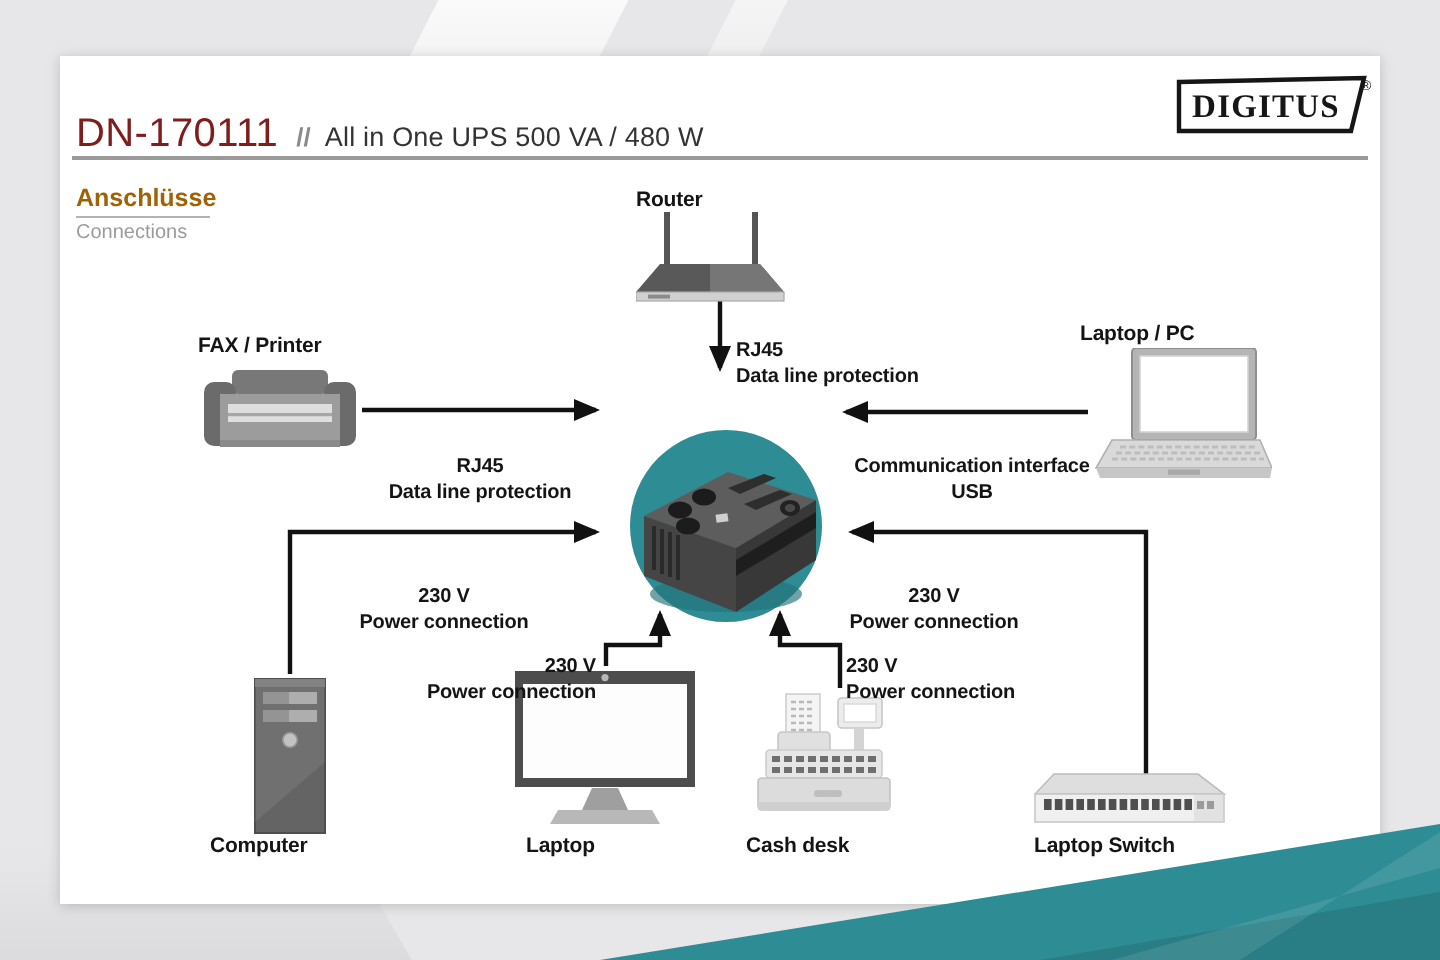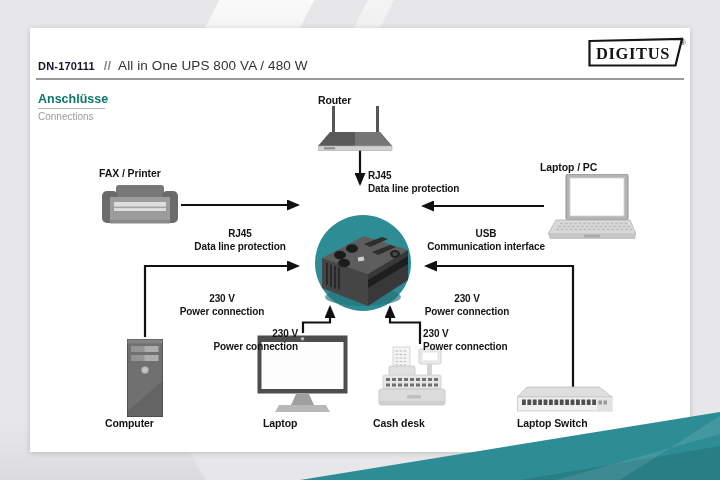--- a/index.html
+++ b/index.html
@@ -17,28 +17,28 @@
   .streak.s2{top:0;left:345px;width:26px;height:90px;transform:skewX(-27deg);
     background:linear-gradient(rgba(255,255,255,.55),rgba(255,255,255,0));}
   .streak.s3{bottom:0;left:-30px;width:220px;height:55px;transform:skewX(30deg);
     background:linear-gradient(rgba(0,0,0,0),rgba(0,0,0,.05));}
   .card{position:absolute;left:30px;top:28px;width:660px;height:424px;background:#ffffff;
     box-shadow:0 1px 6px rgba(0,0,0,.18);}
   .teal-wedge{position:absolute;left:0;bottom:0;width:720px;height:80px;}
 
   
   .model-line{position:absolute;left:38px;top:56px;white-space:nowrap;}
-  .model-line .model{color:#0f172a;font-weight:bold;font-size:11px;letter-spacing:.2px;}
+  .model-line .model{color:#7f1d1d;font-weight:normal;font-size:20px;letter-spacing:.2px;}
   .model-line .sep{color:#8a8a8a;font-weight:bold;font-size:13px;margin:0 7px 0 9px;}
   .model-line .product{color:#333333;font-size:13.5px;letter-spacing:.1px;}
   .header-rule{position:absolute;left:36px;top:78px;width:648px;height:2px;background:#9a9a9a;}
   .logo{position:absolute;left:588px;top:37px;width:100px;height:31px;}
 
   
-  .sec-de{position:absolute;left:38px;top:92px;font-size:12.5px;font-weight:bold;color:#0f766e;}
+  .sec-de{position:absolute;left:38px;top:92px;font-size:12.5px;font-weight:bold;color:#a16207;}
   .sec-rule{position:absolute;left:38px;top:108px;width:67px;height:1px;background:#b3b3b3;}
   .sec-en{position:absolute;left:38px;top:111px;font-size:10px;font-weight:normal;color:#9b9b9b;}
 
   
   .node-label{position:absolute;font-size:10.5px;font-weight:bold;color:#141414;
     text-align:left;letter-spacing:-.1px;white-space:nowrap;}
   .conn-label{position:absolute;font-size:10px;font-weight:bold;color:#141414;
     line-height:12.5px;letter-spacing:-.1px;white-space:nowrap;margin-top:20px;}
   .tc{text-align:center;} .tr{text-align:right;} .tl{text-align:left;}
   .icon{position:absolute;}
@@ -55,21 +55,21 @@
 
   <div class="card"></div>
 
   <svg class="teal-wedge" viewBox="0 0 720 80">
     <polygon points="300,80 720,80 720,12" fill="#2E8C95"></polygon>
     <polygon points="520,80 720,80 720,46" fill="rgba(0,0,0,0.10)"></polygon>
     <polygon points="556,80 620,80 720,16 720,34" fill="rgba(255,255,255,0.10)"></polygon>
   </svg>
 
   <div class="model-line">
-    <span class="model">DN-170111</span><span class="sep">//</span><span class="product">All in One UPS 800 VA / 480 W</span>
+    <span class="model">DN-170111</span><span class="sep">//</span><span class="product">All in One UPS 500 VA / 480 W</span>
   </div>
   <div class="header-rule"></div>
 
   <svg class="logo" viewBox="0 0 100 31">
     <polygon points="1.5,4 94,2 87.5,28.5 1.5,28.5" fill="#ffffff" stroke="#161616" stroke-width="2.2"></polygon>
     <text x="45" y="21.5" text-anchor="middle" font-family="Liberation Serif, serif" font-weight="bold" font-size="16.5" letter-spacing="0.6" fill="#161616">DIGITUS</text>
     <text x="92.5" y="8" font-size="7" fill="#161616">®</text>
   </svg>
 
   <div class="sec-de">Anschlüsse</div>
@@ -152,22 +152,22 @@
     <polygon points="16,46 90,46 96,60 8,60" fill="#d9d9d9" stroke="#b0b0b0" stroke-width="0.8"></polygon>
     <g stroke="#bdbdbd" stroke-width="1.4" stroke-dasharray="3,1.6">
       <path d="M20,49.5 L88,49.5"></path>
         <path d="M18,52.5 L90,52.5"></path>
         <path d="M16,55.5 L92,55.5"></path>
     </g>
     <polygon points="8,60 96,60 95,65 10,65" fill="#c6c6c6"></polygon>
     <rect x="44" y="60.8" width="16" height="2.6" fill="#a9a9a9"></rect>
   </svg>
   <div class="conn-label tc" style="left:425px;top:208px;width:122px;">
+    <div>Communication interface</div>
     <div>USB</div>
-    <div>Communication interface</div>
   </div>
 
   <svg class="icon" style="left:127px;top:339px;" width="37" height="79" viewBox="0 0 37 79">
     <rect x="0.5" y="0.5" width="35" height="77" fill="#646464" stroke="#4e4e4e" stroke-width="1"></rect>
     <rect x="0.5" y="0.5" width="35" height="4" fill="#787878"></rect>
     <rect x="4.5" y="7" width="27" height="6" fill="#a8a8a8"></rect>
       <rect x="4.5" y="7" width="13" height="6" fill="#8b8b8b"></rect>
     <rect x="4.5" y="16" width="27" height="6" fill="#a8a8a8"></rect>
       <rect x="4.5" y="16" width="13" height="6" fill="#8b8b8b"></rect>
     <circle cx="18" cy="31" r="3.6" fill="#bdbdbd" stroke="#8f8f8f" stroke-width="0.8"></circle>

